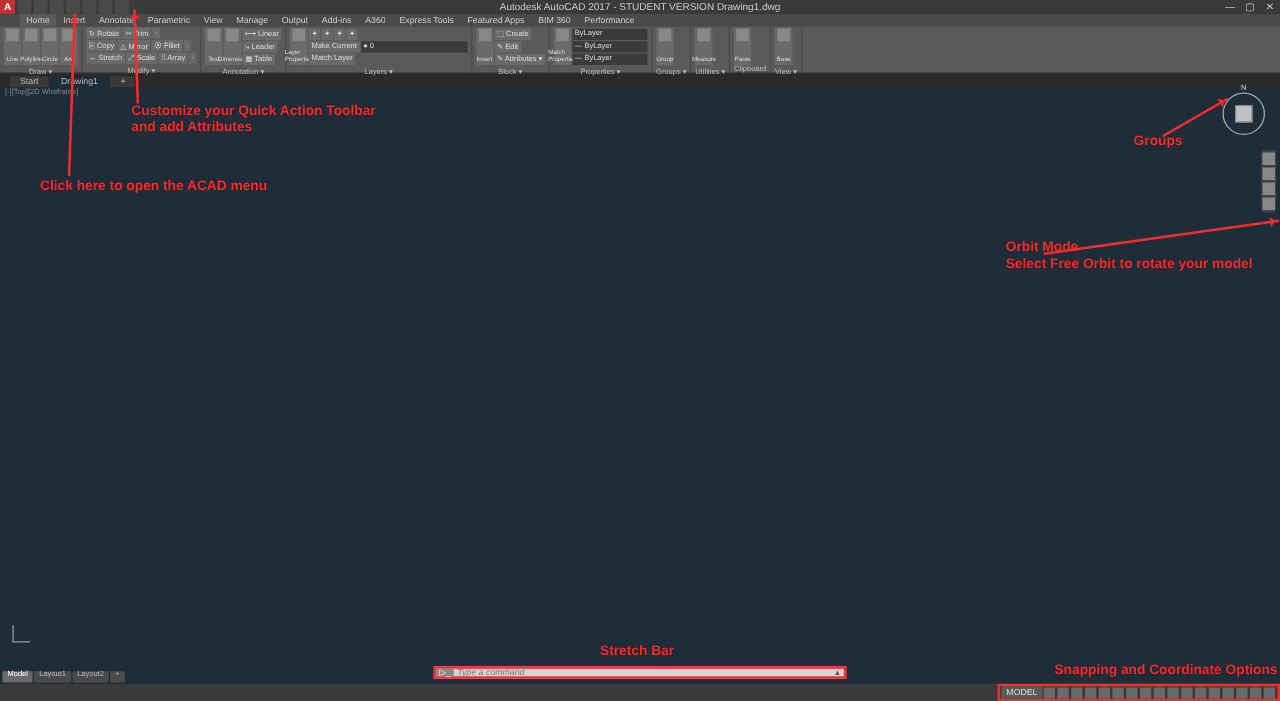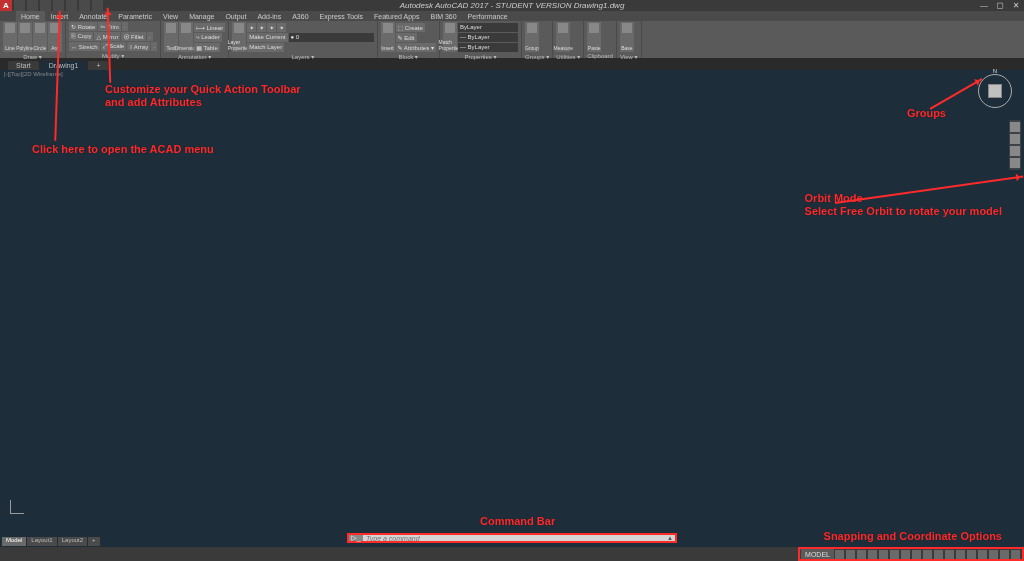--- a/index.html
+++ b/index.html
@@ -3,21 +3,21 @@
 <meta charset="utf-8">
 <style>
 * { margin: 0; padding: 0; box-sizing: border-box; font-family: "Segoe UI", Arial, sans-serif; }
 body { background: #1e2d3a; width: 1024px; height: 561px; overflow: hidden; position: relative; color: #b0b0b0; font-size: 9px; }
 
 
 .titlebar { height: 11px; background: #3a3a3a; display: flex; align-items: center; position: relative; }
 .app-icon { width: 12px; height: 11px; background: #c23030; color: #fff; font-size: 8px; font-weight: bold; display: flex; align-items: center; justify-content: center; }
 .qat { display: flex; gap: 2px; margin-left: 2px; }
 .qat-btn { width: 11px; height: 11px; background: #4a4a4a; }
-.title-text { position: absolute; left: 50%; transform: translateX(-50%); font-size: 8px; color: #ccc; white-space: nowrap; font-style: italic; }
+.title-text { position: absolute; left: 50%; transform: translateX(-50%); font-size: 8px; color: #ccc; white-space: nowrap; }
 .win-controls { position: absolute; right: 0; display: flex; }
 .win-btn { width: 16px; height: 11px; display: flex; align-items: center; justify-content: center; font-size: 8px; color: #ccc; }
 
 
 .ribbon-tabs { height: 10px; background: #4a4a4a; display: flex; align-items: center; padding-left: 16px; gap: 1px; }
 .ribbon-tab { padding: 0 5px; font-size: 7px; color: #ccc; height: 100%; display: flex; align-items: center; }
 .ribbon-tab.active { background: #5a5a5a; }
 
 
 .ribbon { height: 38px; background: #5a5a5a; display: flex; border-bottom: 1px solid #2a2a2a; }
@@ -349,15 +349,15 @@
 and add Attributes</div>
 <div class="arrow-line" style="top:82px;left:110px;width:75px;transform:rotate(-92deg)"></div>
 
 <div class="annot" style="top:107px;right:78px">Groups</div>
 <div class="arrow-line" style="top:108px;left:930px;width:60px;transform:rotate(-30deg)"></div>
 
 <div class="annot" style="top:192px;right:22px;white-space:pre">Orbit Mode
 Select Free Orbit to rotate your model</div>
 <div class="arrow-line" style="top:202px;left:835px;width:190px;transform:rotate(-8deg)"></div>
 
-<div class="annot" style="bottom:33px;left:480px">Command Bar</div>
-
-<div class="annot" style="bottom:18px;right:22px">Snapping and Coordinate Options</div>
+<div class="annot" style="bottom:33px;left:480px">Stretch Bar</div>
+
+<div class="annot" style="bottom:18px;right:2px">Snapping and Coordinate Options</div>
 
 </body></html>

